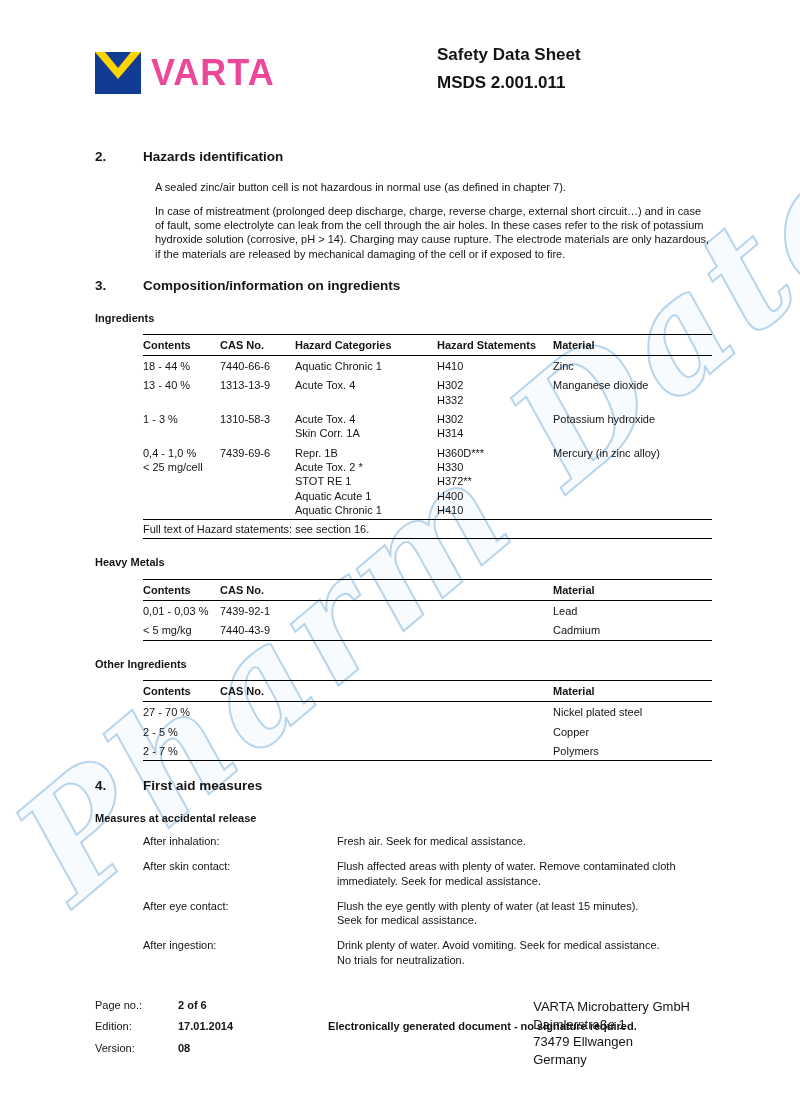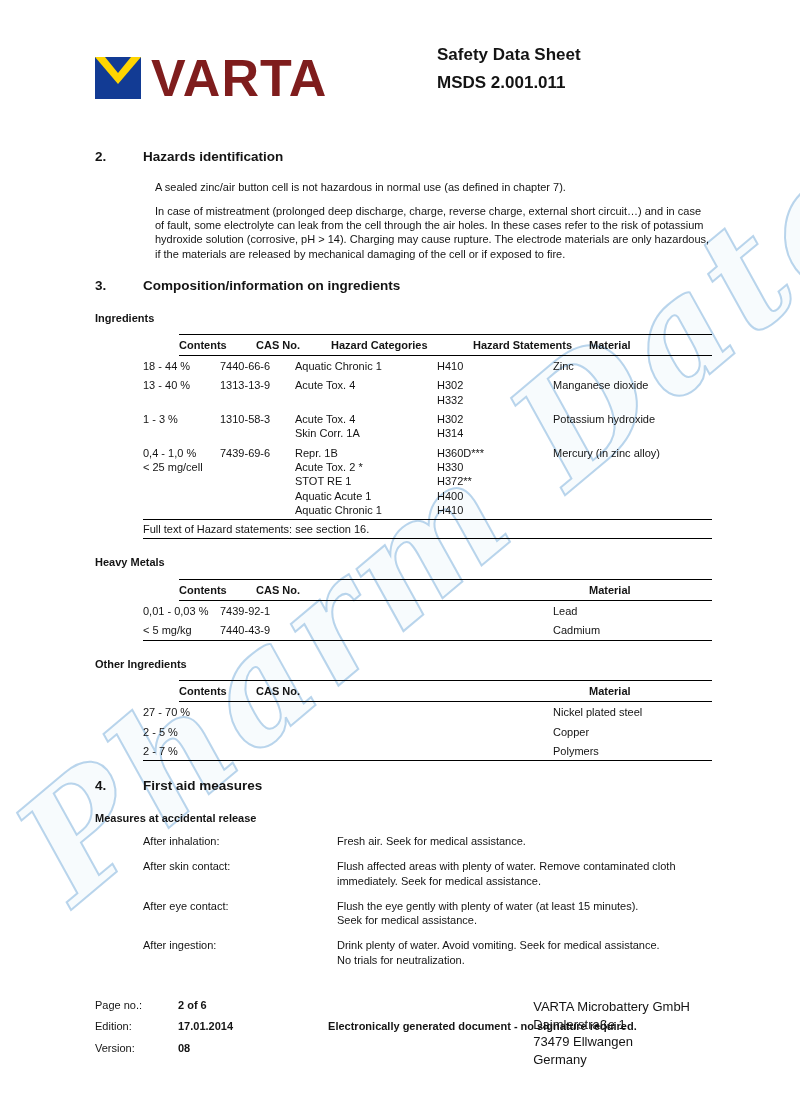--- a/index.html
+++ b/index.html
@@ -7,37 +7,37 @@
     position:relative; width:800px; height:1100px; margin:0 auto;
     background:#ffffff; outline:1px solid #dcdcdc;
     font-family:"Liberation Sans", sans-serif; font-size:11px; color:#141414;
     overflow:hidden; line-height:1.3;
   }
   .content { position:absolute; left:95px; right:88px; top:40px; }
 
   
   .hdr { position:relative; height:78px; margin-bottom:30px; }
   .brand { position:absolute; left:0; top:12px; display:flex; align-items:center; gap:10px; }
-  .brand-word { font-weight:bold; font-size:52px; letter-spacing:1px; color:#7f1d1d; line-height:1; }
+  .brand-word { font-weight:bold; font-size:36px; letter-spacing:1px; color:#ec4899; line-height:1; }
   .doc-titles { position:absolute; left:342px; top:4px; }
   .doc-title { font-weight:bold; font-size:17px; margin-bottom:6px; }
   .doc-number { font-weight:bold; font-size:17px; }
 
   
   .sec { display:flex; font-weight:bold; font-size:13.5px; margin:16px 0 14px; }
   .sec .num { width:48px; flex:0 0 48px; }
   .para { margin:0 0 10px 60px; }
   .sublabel { font-weight:bold; margin:16px 0 9px 0; }
 
   
   .tbl { margin-left:48px; }
   .tr { display:grid; }
   .ing .tr { grid-template-columns:77px 75px 142px 116px 1fr; }
   .two .tr { grid-template-columns:77px 333px 1fr; }
-  .thead { font-weight:bold; border-top:1px solid #000; border-bottom:1px solid #000; padding:3px 0;margin-left:36px; }
+  .thead { font-weight:bold; border-top:1px solid #000; border-bottom:1px solid #000; padding:3px 0; }
   .tbody .tr { padding:3px 0 2px; }
   .cell { white-space:pre-line; padding-right:6px; }
   .footnote-row { border-top:1px solid #000; border-bottom:1px solid #000; padding:2px 0; }
   .tbl-end { border-bottom:1px solid #000; }
 
   
   .fa-item { display:grid; grid-template-columns:194px 1fr; margin:0 0 11px 48px; }
   .fa-text { white-space:pre-line; }
 
   

